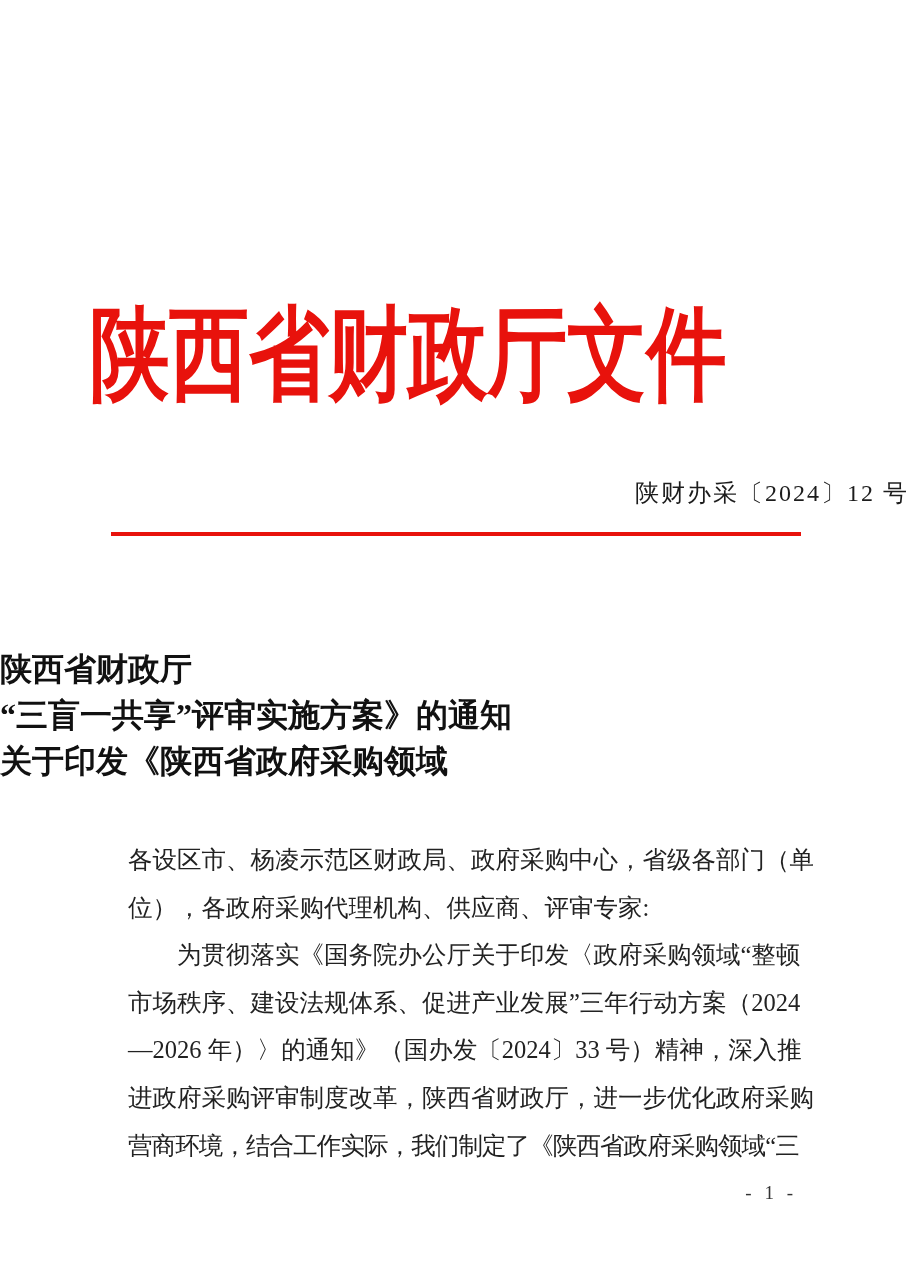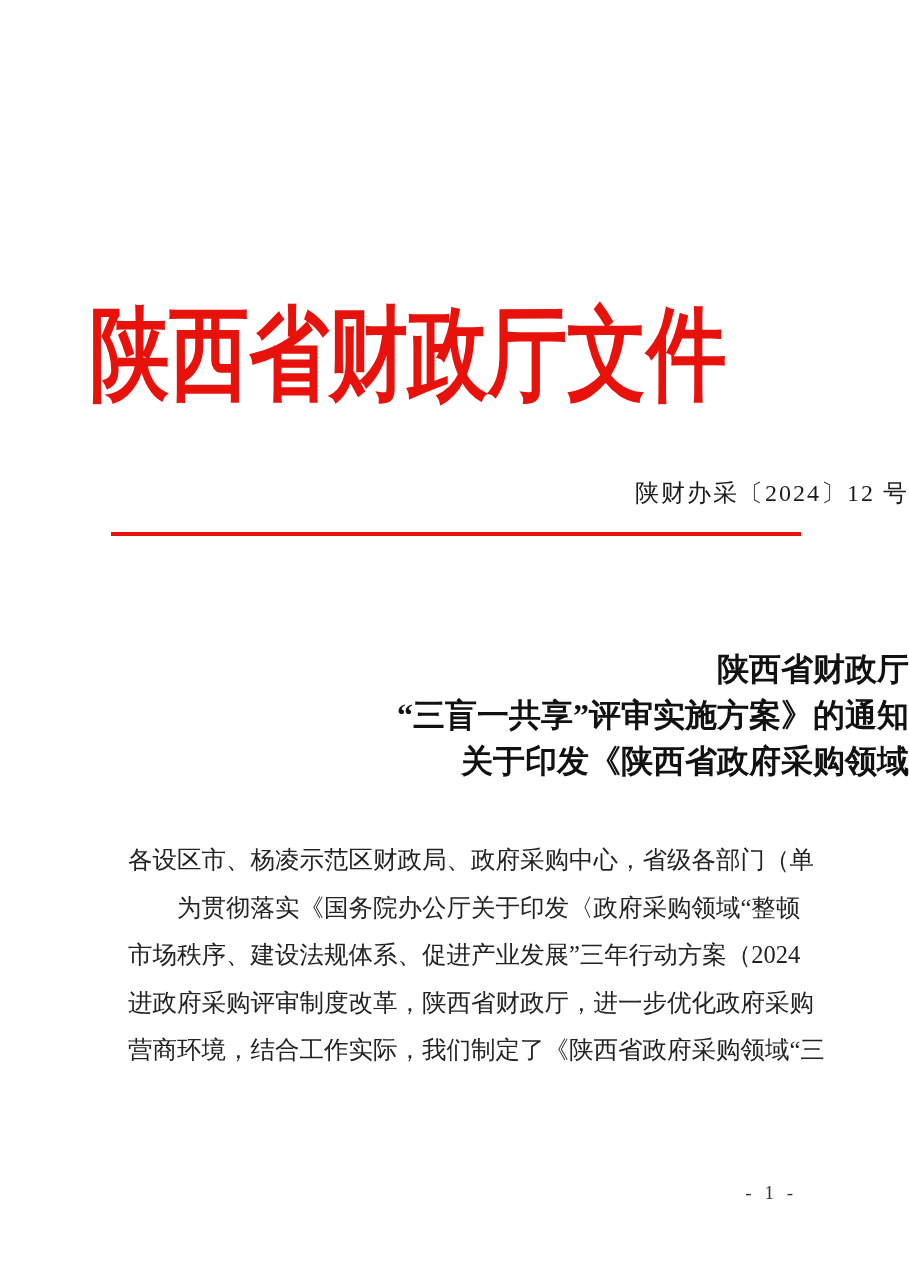--- a/index.html
+++ b/index.html
@@ -52,21 +52,21 @@
     width: 690px;
     height: 4px;
     background: #e8120c;
   }
   
   .subject {
     position: absolute;
     top: 646px;
     left: 0;
     width: 909px;
-    text-align: right;
+    text-align: left;
     font-weight: bold;
     color: #111111;
     font-size: 32px;
     line-height: 46px;
   }
   .subject .subject-line {
     white-space: nowrap;
   }
   
   .body-text {
@@ -110,21 +110,23 @@
   <div class="red-line"></div>
 
   <div class="subject">
     <div class="subject-line">陕西省财政厅</div>
     <div class="subject-line">“三盲一共享”评审实施方案》的通知</div>
     <div class="subject-line">关于印发《陕西省政府采购领域</div>
   </div>
 
   <div class="body-text">
     <div class="body-line">各设区市、杨凌示范区财政局、政府采购中心，省级各部门（单</div>
+    <div class="body-line">位），各政府采购代理机构、供应商、评审专家:</div>
     <div class="body-line">　　为贯彻落实《国务院办公厅关于印发〈政府采购领域“整顿</div>
     <div class="body-line">市场秩序、建设法规体系、促进产业发展”三年行动方案（2024</div>
+    <div class="body-line">—2026 年）〉的通知》（国办发〔2024〕33 号）精神，深入推</div>
     <div class="body-line">进政府采购评审制度改革，陕西省财政厅，进一步优化政府采购</div>
     <div class="body-line">营商环境，结合工作实际，我们制定了《陕西省政府采购领域“三</div>
   </div>
 
   <div class="page-number">- 1 -</div>
 
 </div>
 
 </body></html>

